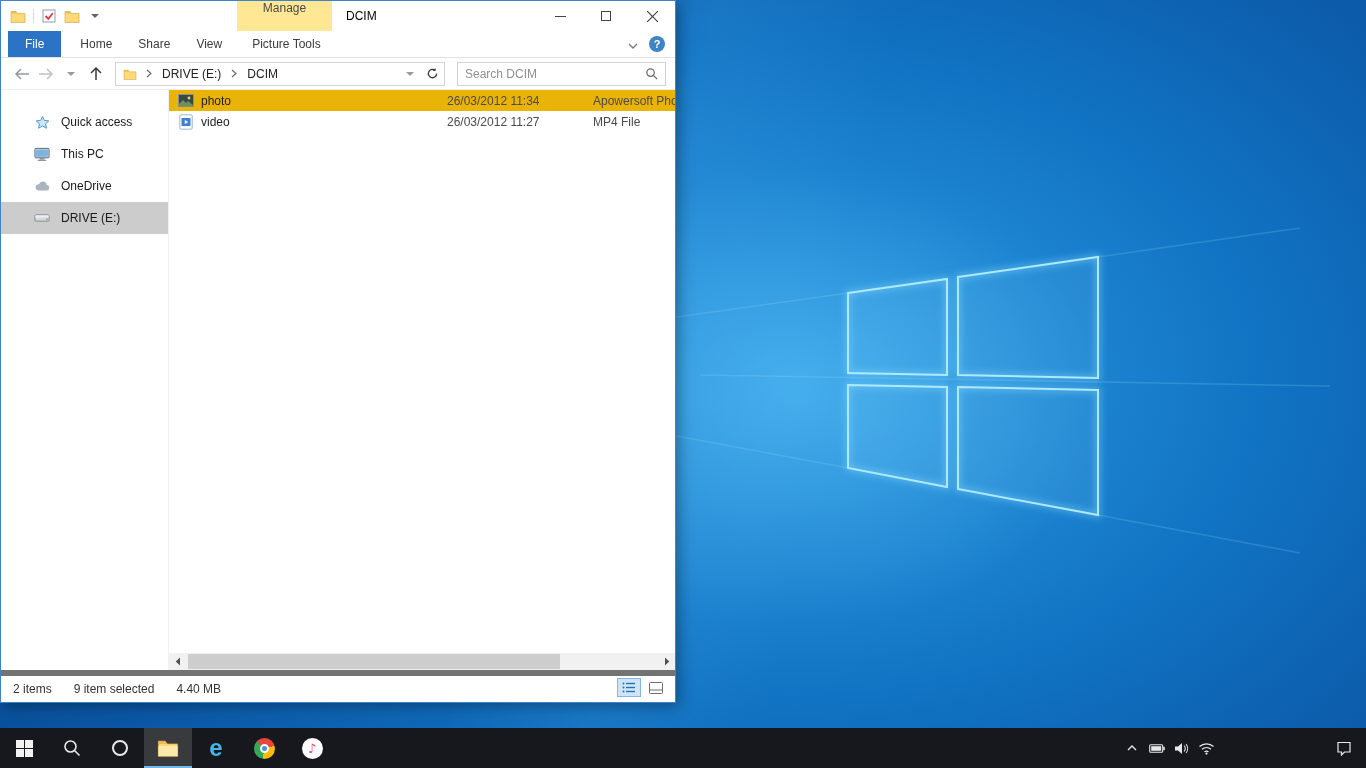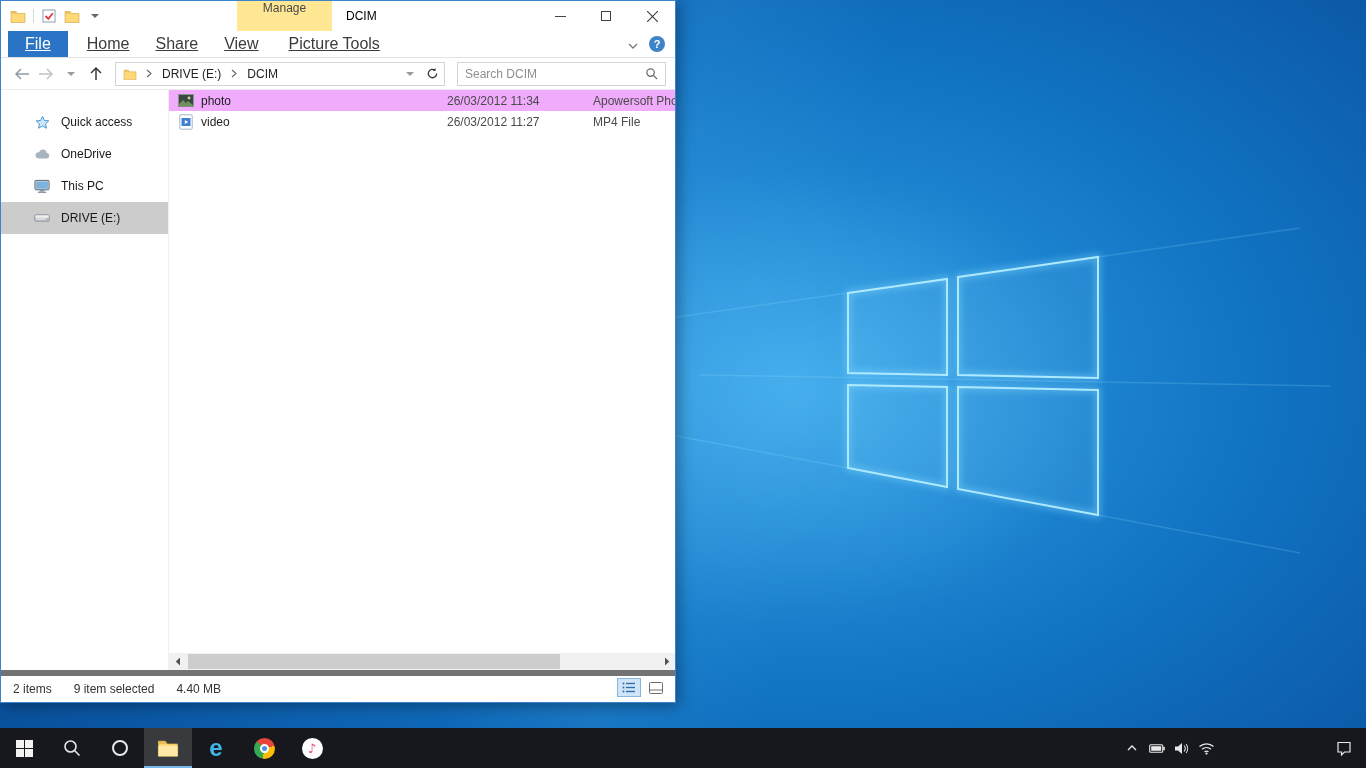--- a/index.html
+++ b/index.html
@@ -27,21 +27,21 @@
   .icon16 { width:16px; height:16px; display:flex; align-items:center; justify-content:center; }
   .caret-down { width:0; height:0; border-left:4px solid transparent; border-right:4px solid transparent; border-top:4px solid #666; }
   .manage-block { position:absolute; left:236px; top:0; width:95px; height:30px; background:#ffe794;
     display:flex; align-items:flex-start; justify-content:center; font-size:12px; color:#4a4a4a; }
   .win-title { position:absolute; left:345px; top:0; height:30px; display:flex; align-items:center; font-size:12px; color:#000; }
   .caption { position:absolute; right:0; top:0; display:flex; height:30px; }
   .cap-btn { width:46px; height:30px; display:flex; align-items:center; justify-content:center; cursor:default; }
 
   .ribbon { height:27px; display:flex; align-items:stretch; padding-left:7px; background:#fff;
     border-bottom:1px solid #e2e2e2; flex:0 0 auto; }
-  .tab { display:flex; align-items:center; padding:0 13px; font-size:16px; color:#3b3b3b;text-decoration:underline; }
+  .tab { display:flex; align-items:center; padding:0 13px; font-size:12px; color:#3b3b3b; }
   .tab.file { background:#2b74c5; color:#fff; padding:0 17px; margin-right:6px; }
   .ribbon-right { margin-left:auto; display:flex; align-items:center; gap:11px; padding-right:10px; }
   .help-circle { width:16px; height:16px; border-radius:50%; background:#3f85c6; color:#fff;
     font-size:11px; font-weight:bold; display:flex; align-items:center; justify-content:center; }
 
   .addr-row { height:32px; display:flex; align-items:center; padding:0 9px; gap:3px;
     border-bottom:1px solid #ededed; flex:0 0 auto; }
   .nav-btn { width:22px; height:22px; display:flex; align-items:center; justify-content:center; }
   .addr-box { height:24px; border:1px solid #d4d4d4; background:#fff; display:flex; align-items:center;
     width:330px; margin-left:5px; padding-left:6px; gap:5px; }
@@ -63,21 +63,21 @@
   .filearea { flex:1; display:flex; flex-direction:column; min-width:0; position:relative; }
   .cols { display:flex; height:28px; align-items:stretch; color:#454545; font-size:12px; flex:0 0 auto; }
   .col { position:relative; display:flex; align-items:flex-end; padding:0 0 5px 10px; border-right:1px solid #ececec; }
   .col.name { width:262px; }
   .col.date { width:146px; padding-left:16px; }
   .col.type { flex:1; padding-left:16px; border-right:none; }
   .sort-caret { position:absolute; top:2px; left:50%; transform:translateX(-50%); }
 
   .rows { flex:1 1 auto; }
   .frow { display:flex; height:21px; align-items:center; font-size:12px; color:#1e1e1e; }
-  .frow.selected { background:#f0abfc;align-items:center; }
+  .frow.selected { background:#eab308;align-items:center; }
   .cell-name { width:262px; display:flex; align-items:center; padding-left:9px; gap:7px; overflow:hidden; }
   .cell-date { width:146px; color:#4a4a4a; padding-left:16px; }
   .cell-type { flex:1; color:#4a4a4a; padding-left:16px; white-space:nowrap; overflow:hidden; }
 
   .hscroll { height:17px; background:#f1f1f1; display:flex; align-items:center; flex:0 0 auto; }
   .hs-arrow { width:17px; height:17px; display:flex; align-items:center; justify-content:center; }
   .hs-track { flex:1; position:relative; height:17px; }
   .hs-thumb { position:absolute; left:2px; top:1px; height:15px; width:372px; background:#cdcdcd; }
 
   .statusbar { height:32px; display:flex; align-items:center; font-size:12px; color:#333;
@@ -276,36 +276,36 @@
         <div class="side-item">
           <span class="icon16">
             <svg width="15" height="15" viewBox="0 0 16 16">
                 <path d="M8 1.5l2 4.3 4.7.5-3.5 3.2 1 4.6L8 11.7l-4.2 2.4 1-4.6L1.3 6.3 6 5.8z" fill="#cfe6f8" stroke="#3f92d2" stroke-width="1"></path>
               </svg>
           </span>
           <span>Quick access</span>
         </div>
         <div class="side-item">
           <span class="icon16">
-            <svg width="18" height="12" viewBox="0 0 18 12">
-                <path d="M5 11h9a3 3 0 0 0 .3-6A4.5 4.5 0 0 0 5.6 4 3.5 3.5 0 0 0 5 11z" fill="#aab4c0"></path>
-              </svg>
-          </span>
-          <span>OneDrive</span>
-        </div>
-        <div class="side-item">
-          <span class="icon16">
             <svg width="17" height="15" viewBox="0 0 17 15">
                 <rect x="1" y="1" width="15" height="10" rx="1" fill="#cfe0ee" stroke="#55616e"></rect>
                 <rect x="2.2" y="2.2" width="12.6" height="7.6" fill="#7fb3dd"></rect>
                 <rect x="6" y="11" width="5" height="2" fill="#8a97a5"></rect>
                 <rect x="4" y="13" width="9" height="1.4" fill="#8a97a5"></rect>
               </svg>
           </span>
           <span>This PC</span>
+        </div>
+        <div class="side-item">
+          <span class="icon16">
+            <svg width="18" height="12" viewBox="0 0 18 12">
+                <path d="M5 11h9a3 3 0 0 0 .3-6A4.5 4.5 0 0 0 5.6 4 3.5 3.5 0 0 0 5 11z" fill="#aab4c0"></path>
+              </svg>
+          </span>
+          <span>OneDrive</span>
         </div>
         <div class="side-item selected">
           <span class="icon16">
             <svg width="18" height="12" viewBox="0 0 18 12">
                 <rect x="1" y="2.5" width="16" height="7" rx="1" fill="#d6d9dd" stroke="#7c858e"></rect>
                 <rect x="1.5" y="3" width="15" height="2.5" fill="#eceef0"></rect>
                 <circle cx="14.5" cy="7.3" r="1" fill="#98a2ab"></circle>
               </svg>
           </span>
           <span>DRIVE (E:)</span>

